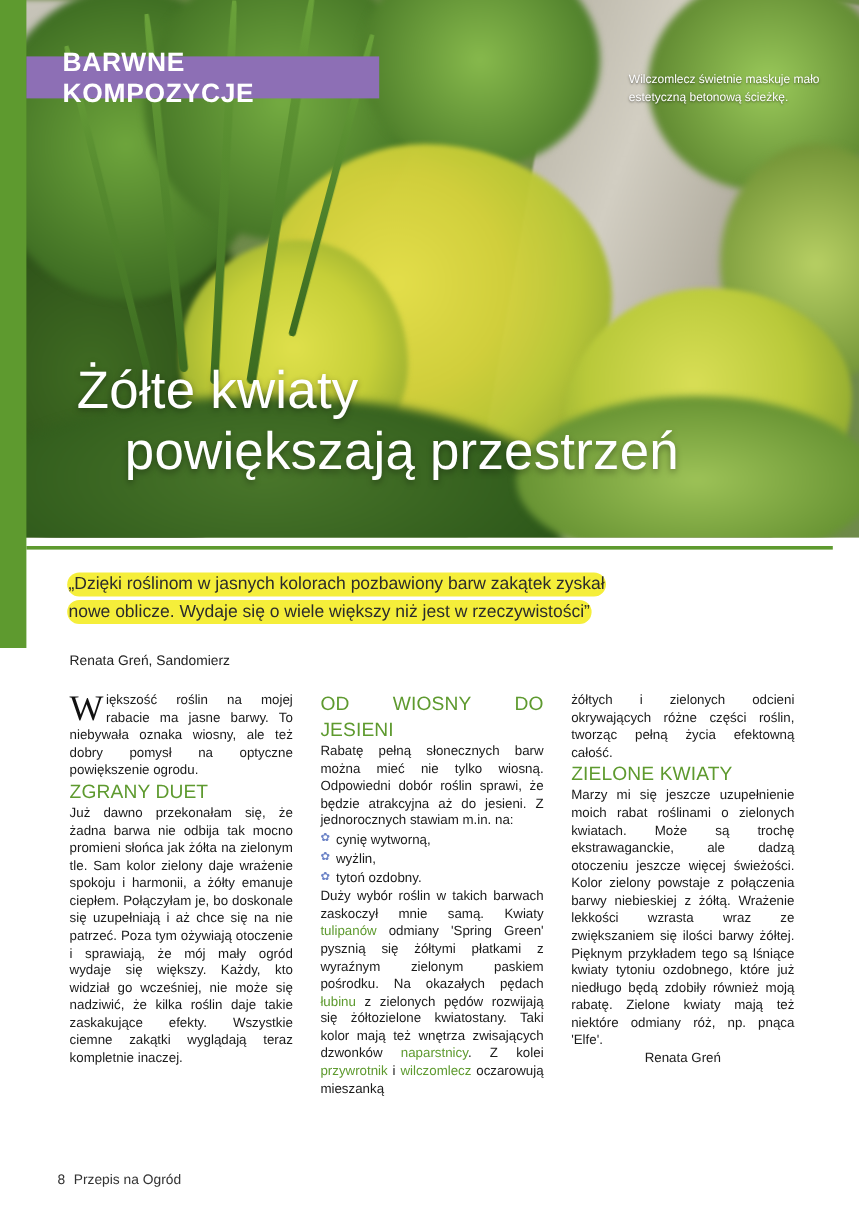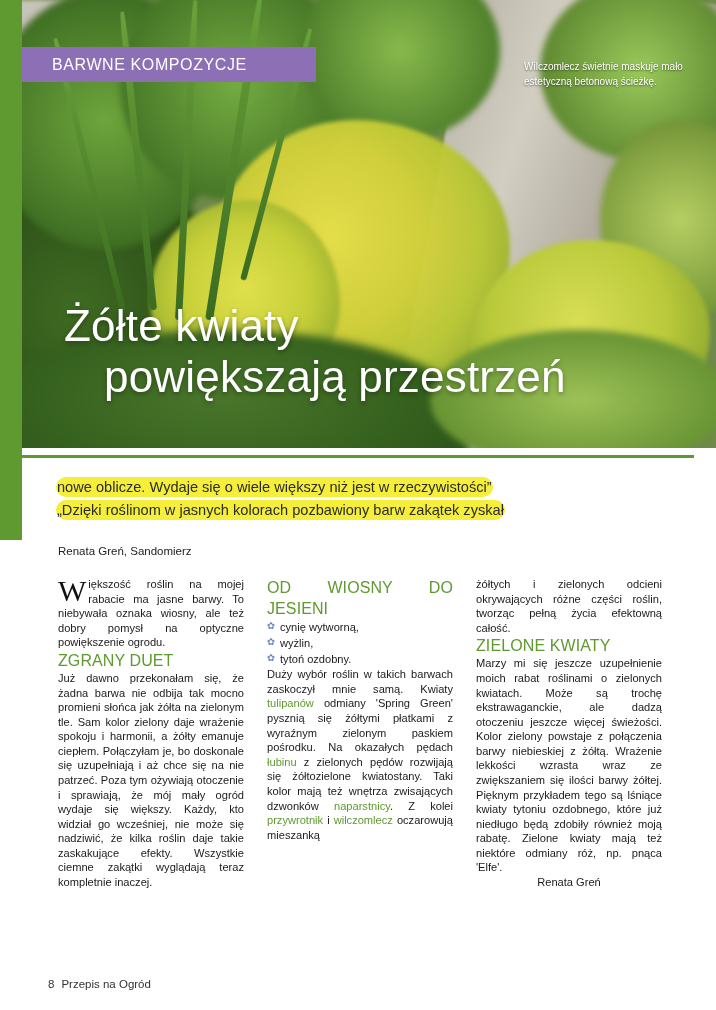--- a/index.html
+++ b/index.html
@@ -118,24 +118,24 @@
   .kicker {
     position: absolute;
     left: 22px; top: 47px;
     width: 294px; height: 35px;
     background: #8d6fb5;
     z-index: 8;
     display: flex; align-items: center;
   }
   .kicker-text {
     color: #ffffff;
-    font-size: 16px;
+    font-size: 22px;
     letter-spacing: .6px;
     padding-left: 30px;
-    font-weight: 400;
+    font-weight: 700;
   }
 
   
   .caption {
     position: absolute;
     right: 14px; top: 60px;
     width: 178px;
     z-index: 8;
     color: #ffffff;
     font-size: 10px;
@@ -291,34 +291,35 @@
   <div class="caption">Wilczomlecz świetnie maskuje mało estetyczną betonową ścieżkę.</div>
 
   <div class="headline">
     <span class="l1">Żółte kwiaty</span>
     <span class="l2">powiększają przestrzeń</span>
   </div>
 
   <div class="rule"></div>
 
   <div class="lead-wrap">
+    <span class="lead-line"><span class="hl">„Dzięki roślinom w jasnych kolorach pozbawiony barw zakątek zyskał</span></span>
     <span class="lead-line"><span class="hl">nowe oblicze. Wydaje się o wiele większy niż jest w rzeczywistości”</span></span>
-    <span class="lead-line"><span class="hl">„Dzięki roślinom w jasnych kolorach pozbawiony barw zakątek zyskał</span></span>
   </div>
 
   <div class="byline">Renata Greń, Sandomierz</div>
 
   <div class="columns" id="columns">
       <div class="col">
         <p class="dropcap-p"><span class="dropcap">W</span><span>iększość roślin na mojej rabacie ma jasne barwy. To niebywała oznaka wiosny, ale też dobry pomysł na optyczne powiększenie ogrodu.</span></p>
         <p class="subhead">ZGRANY DUET</p>
         <p>Już dawno przekonałam się, że żadna barwa nie odbija tak mocno promieni słońca jak żółta na zielonym tle. Sam kolor zielony daje wrażenie spokoju i harmonii, a żółty emanuje ciepłem. Połączyłam je, bo doskonale się uzupełniają i aż chce się na nie patrzeć. Poza tym ożywiają otoczenie i sprawiają, że mój mały ogród wydaje się większy. Każdy, kto widział go wcześniej, nie może się nadziwić, że kilka roślin daje takie zaskakujące efekty. Wszystkie ciemne zakątki wyglądają teraz kompletnie inaczej.</p>
       </div>
       <div class="col">
         <p class="subhead">OD WIOSNY DO JESIENI</p>
+        <p>Rabatę pełną słonecznych barw można mieć nie tylko wiosną. Odpowiedni dobór roślin sprawi, że będzie atrakcyjna aż do jesieni. Z jednorocznych stawiam m.in. na:</p>
         <ul class="flowers">
           <li>cynię wytworną,</li>
           <li>wyżlin,</li>
           <li>tytoń ozdobny.</li>
         </ul>
         <p><span>Duży wybór roślin w takich barwach zaskoczył mnie samą. Kwiaty </span><span class="green">tulipanów</span><span> odmiany 'Spring Green' pysznią się żółtymi płatkami z wyraźnym zielonym paskiem pośrodku. Na okazałych pędach </span><span class="green">łubinu</span><span> z zielonych pędów rozwijają się żółtozielone kwiatostany. Taki kolor mają też wnętrza zwisających dzwonków </span><span class="green">naparstnicy</span><span>. Z kolei </span><span class="green">przywrotnik</span><span> i </span><span class="green">wilczomlecz</span><span> oczarowują mieszanką</span></p>
       </div>
       <div class="col">
         <p>żółtych i zielonych odcieni okrywających różne części roślin, tworząc pełną życia efektowną całość.</p>
         <p class="subhead">ZIELONE KWIATY</p>

